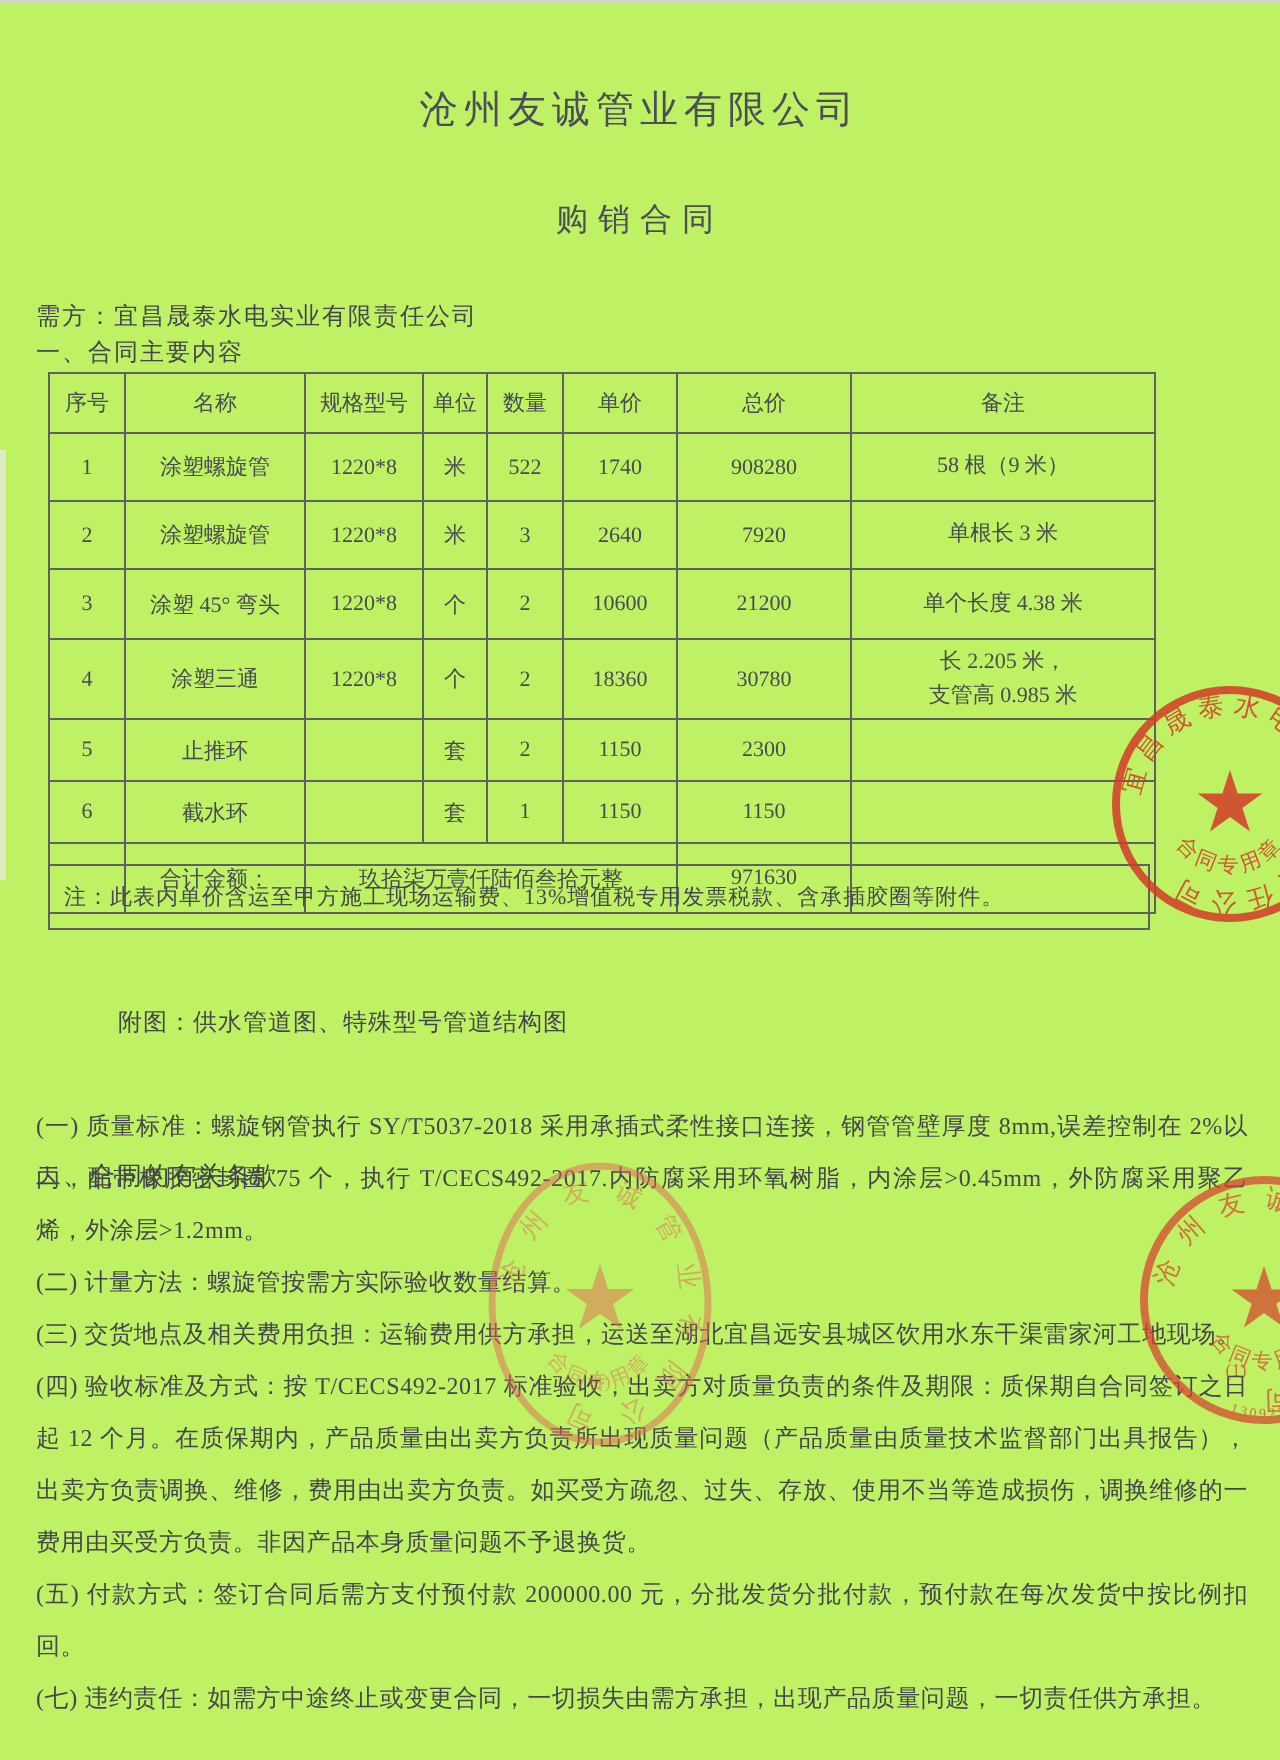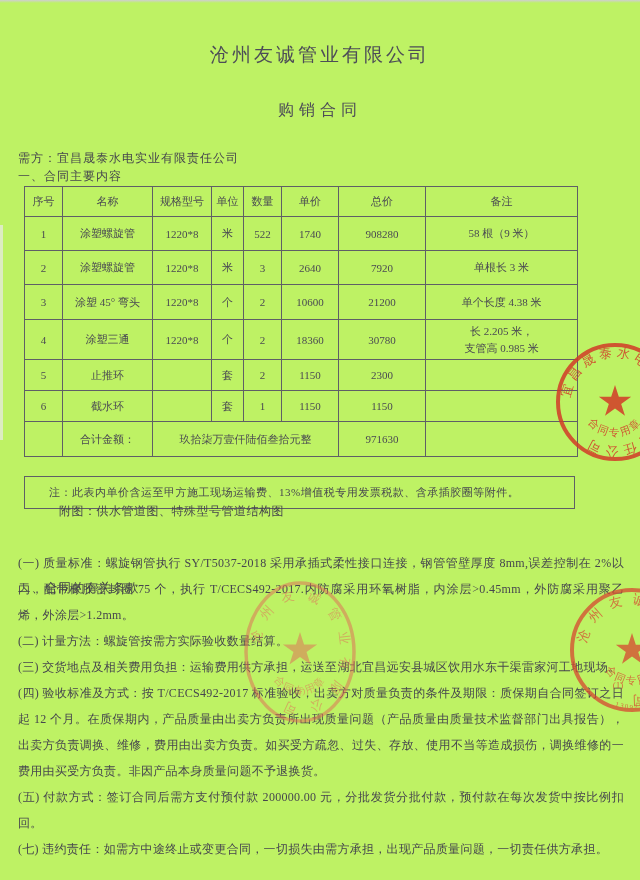--- a/index.html
+++ b/index.html
@@ -38,23 +38,23 @@
     position:absolute;top:186px;left:24px;width:553px;
     border-collapse:collapse;table-layout:fixed;
     font-size:11px;color:#4a4a52;
   }
   table.items td,table.items th{
     border:1px solid #5f5f66;text-align:center;vertical-align:middle;
     font-weight:normal;padding:0 2px;overflow:hidden;
   }
   table.items .remark{white-space:pre-line;line-height:1.5;}
   .note-box{
-    position:absolute;top:476px;left:24px;width:551px;height:33px;
+    position:absolute;top:432px;left:24px;width:551px;height:33px;
     border:1px solid #5f5f66;font-size:11px;color:#47474f;
-    display:flex;align-items:center;padding-left:24px;box-sizing:border-box;
+    display:flex;align-items:center;padding-left:7px;box-sizing:border-box;
     letter-spacing:.5px;
   }
   .attachment-line{position:absolute;top:503px;left:18px;font-size:12px;letter-spacing:.5px;padding-left:41px;}
   .sec2-heading{position:absolute;top:532px;left:18px;font-size:12.5px;letter-spacing:1px;color:#3f3f47;margin-top:48px;}
   .clauses{
     position:absolute;top:550px;left:18px;width:606px;
     font-size:12px;line-height:26px;text-align:justify;color:#46464e;
     letter-spacing:.3px;
   }
   .clauses p{margin:0;}

